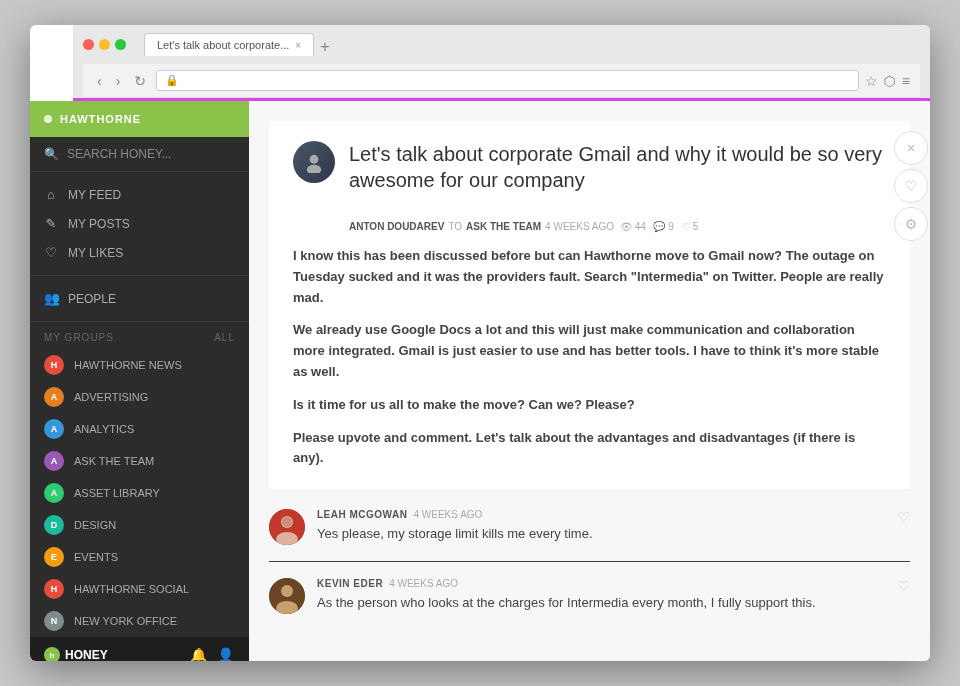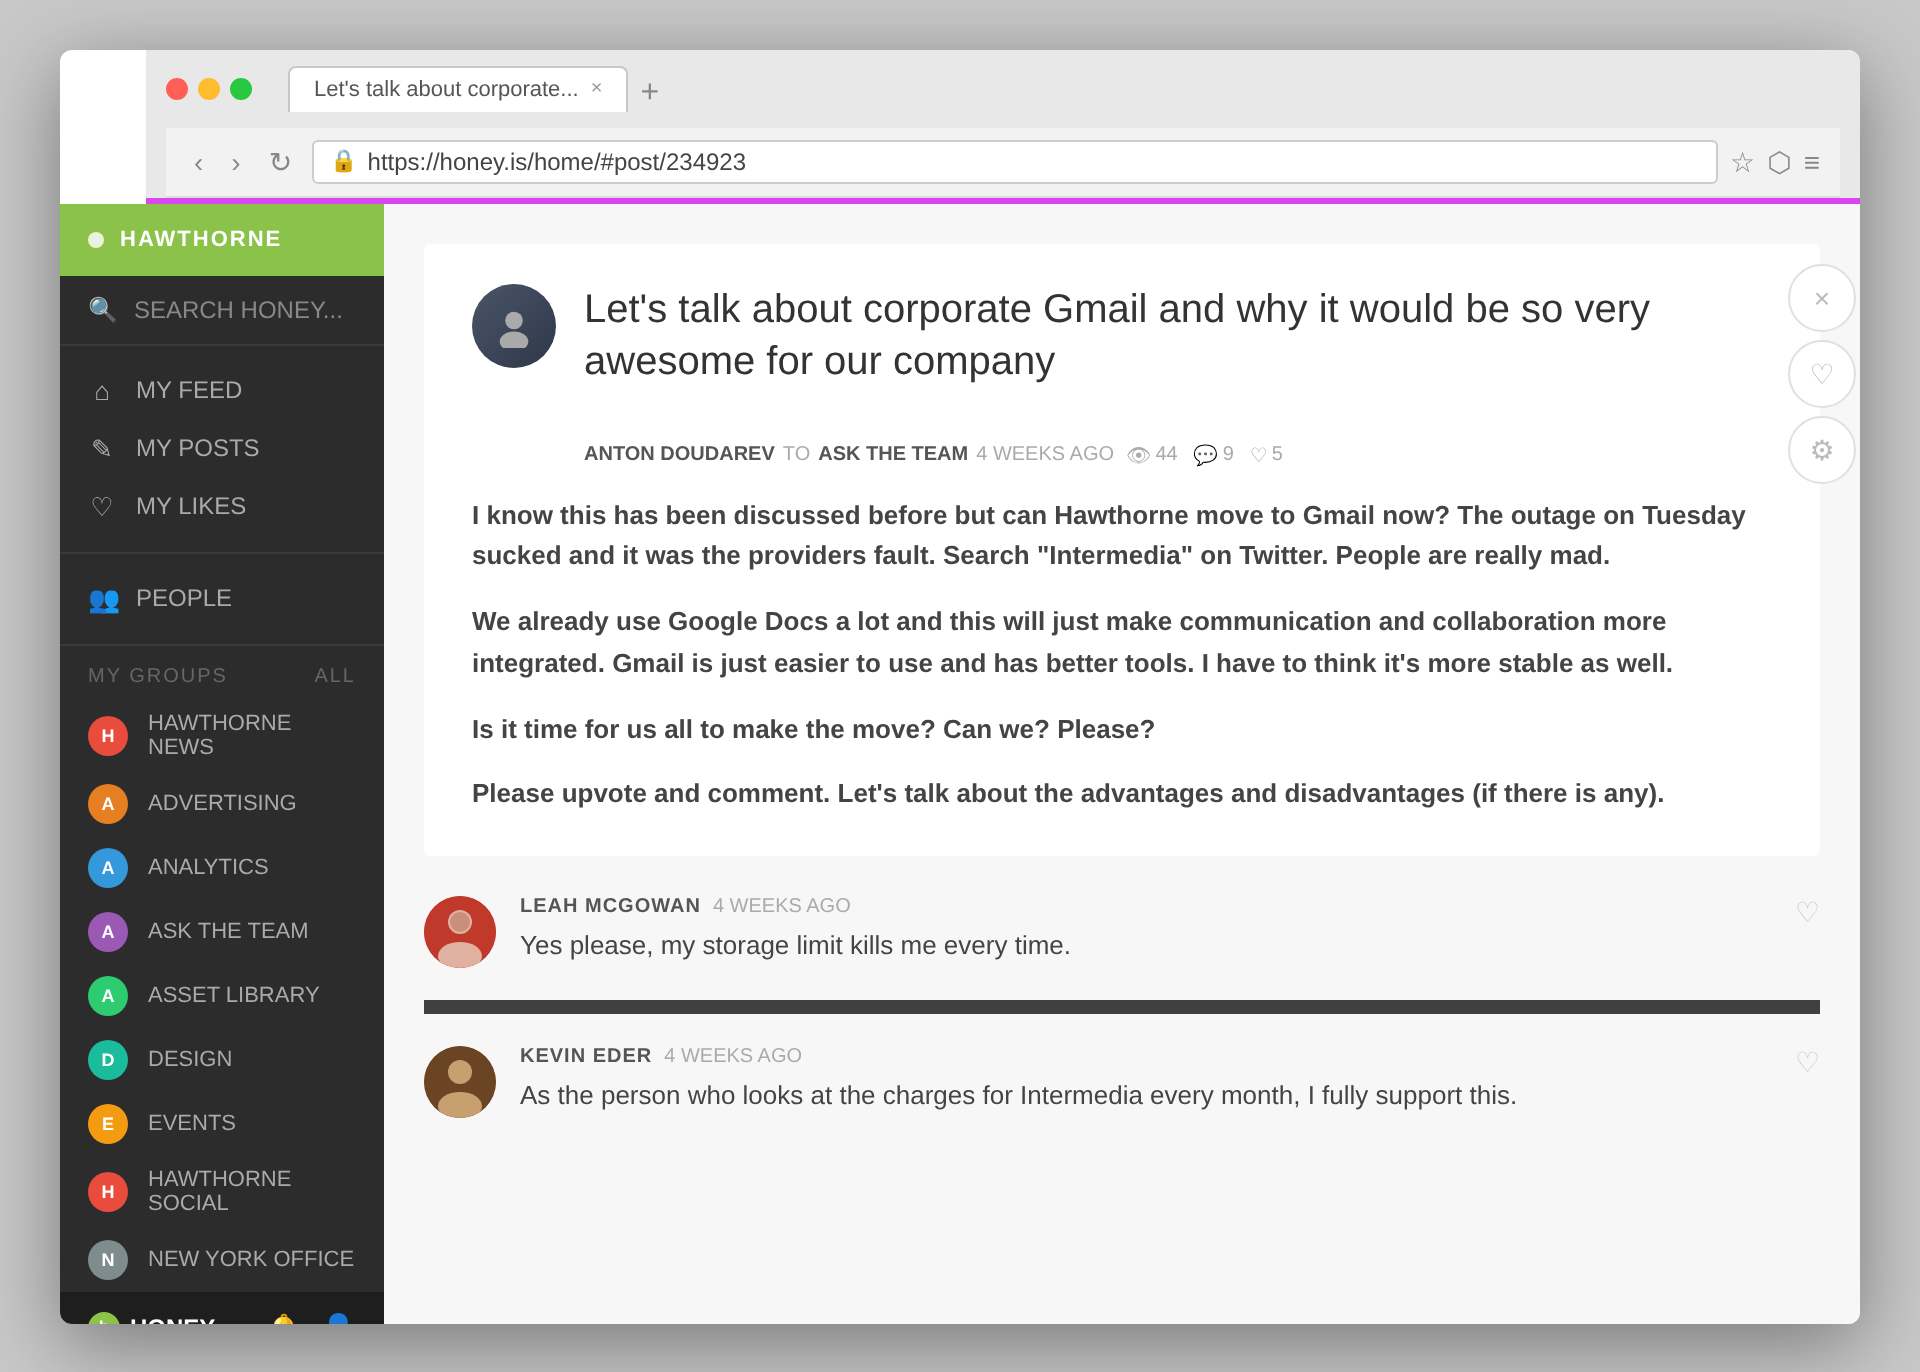--- a/index.html
+++ b/index.html
@@ -143,21 +143,21 @@
     }
 
     
     .app-layout {
       display: flex;
       height: 560px;
     }
 
     
     .sidebar {
-      width: 162px;
+      width: 219px;
       background: #2c2c2c;
       display: flex;
       flex-direction: column;
       flex-shrink: 0;
       overflow-y: auto;
     }
 
     .sidebar-header {
       background: #8bc34a;
       padding: 12px 14px;
@@ -438,21 +438,21 @@
       letter-spacing: 1px;
       text-transform: uppercase;
       margin-bottom: 14px;
     }
 
     .comment {
       display: flex;
       gap: 12px;
       margin-bottom: 16px;
       padding-bottom: 16px;
-      border-bottom: 7px solid #404040;
+      border-bottom: 1px solid #404040;
       position: relative;
     }
 
     .comment:last-child {
       border-bottom: none;
     }
 
     .comment-avatar {
       width: 36px;
       height: 36px;
@@ -545,21 +545,20 @@
         </div>
         <button class="tab-new">+</button>
       </div>
     </div>
     <div class="nav-bar">
       <button class="nav-btn">‹</button>
       <button class="nav-btn">›</button>
       <button class="nav-btn">↻</button>
       <div class="address-bar">
         <span class="ssl-icon">🔒</span>
-        <span class="address-text">https://honey.is/home/#post/234923</span>
       </div>
       <div class="nav-actions">
         <button class="nav-action-btn">☆</button>
         <button class="nav-action-btn">⬡</button>
         <button class="nav-action-btn">≡</button>
       </div>
     </div>
   </div>
 
   <div class="app-layout">

